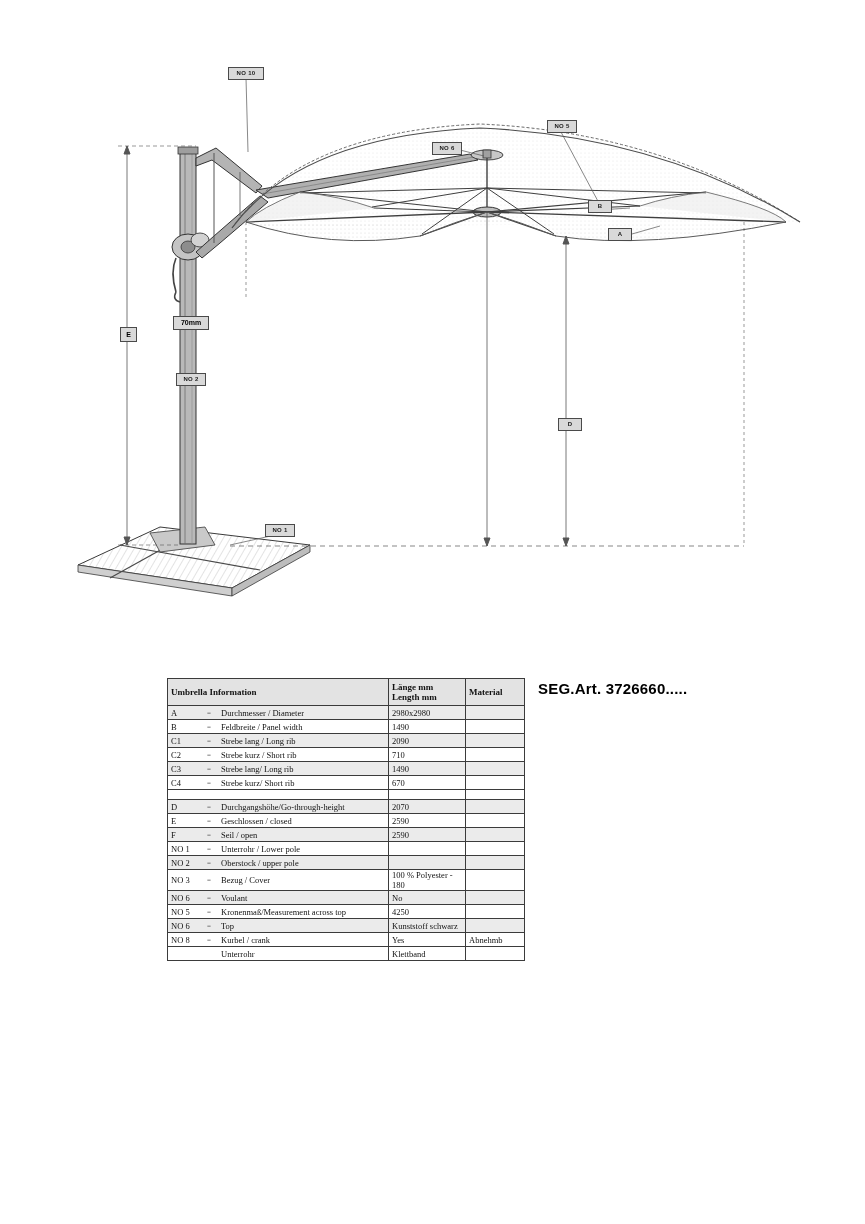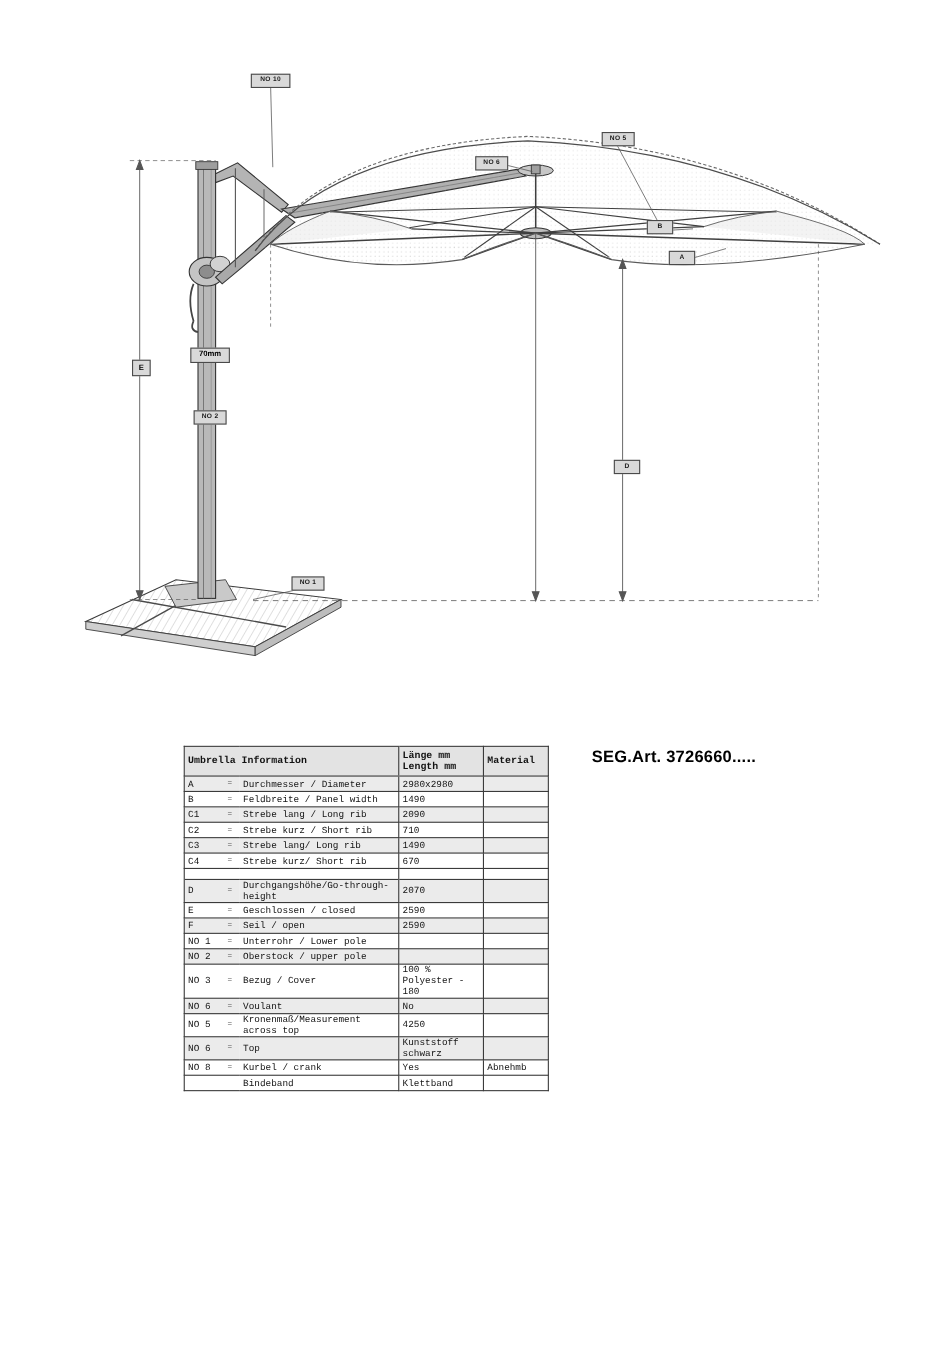--- a/index.html
+++ b/index.html
@@ -67,24 +67,24 @@
     line-height: 12px;
     height: 12px;
     width: 34px;
   }
 
   
   #spec-table {
     position: absolute;
     left: 167px;
     top: 678px;
-    width: 332px;
+    width: 358px;
     border-collapse: collapse;
     font-size: 8.5px;
-    font-family: Liberation Mono, monospace;
+    font-family: Liberation Serif, serif;
   }
   #spec-table td, #spec-table th {
     border: 1px solid #3b3b3b;
     padding: 0 3px;
     height: 13px;
     vertical-align: middle;
     font-weight: normal;
     text-align: left;
     color: #121212;
   }
@@ -413,21 +413,21 @@
     <tr>
       <td class="code">NO 8</td>
       <td class="eq">=</td>
       <td class="name">Kurbel / crank</td>
       <td class="len">Yes</td>
       <td class="mat">Abnehmb</td>
     </tr>
     <tr>
       <td class="code"></td>
       <td class="eq"></td>
-      <td class="name">Bindeband</td>
+      <td class="name">Unterrohr</td>
       <td class="len">Klettband</td>
       <td class="mat"></td>
     </tr>
   </tbody>
 </table>
 
 <div id="title-block">
   <div class="line2">SEG.Art. 3726660.....</div>
 </div>
 

